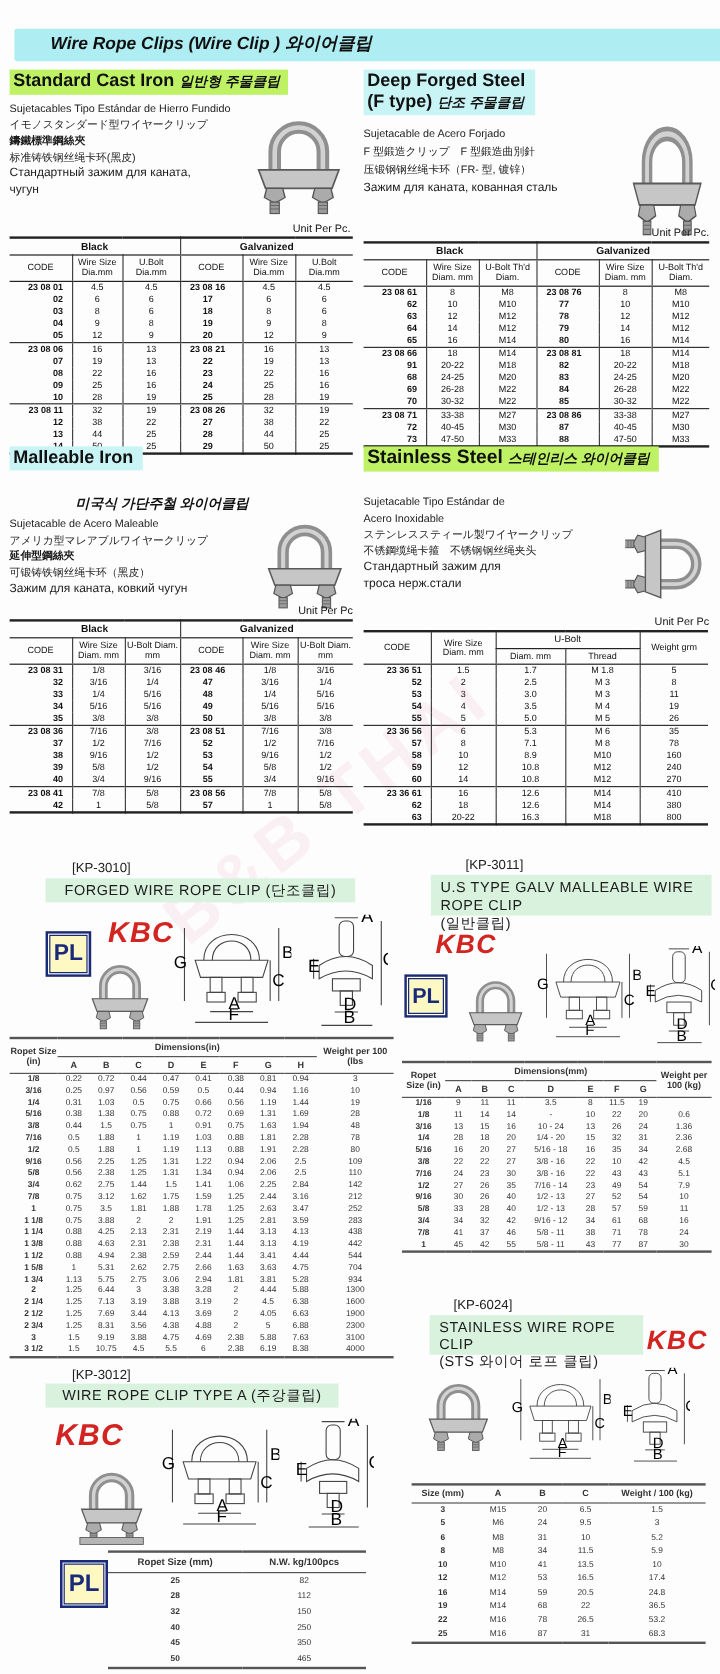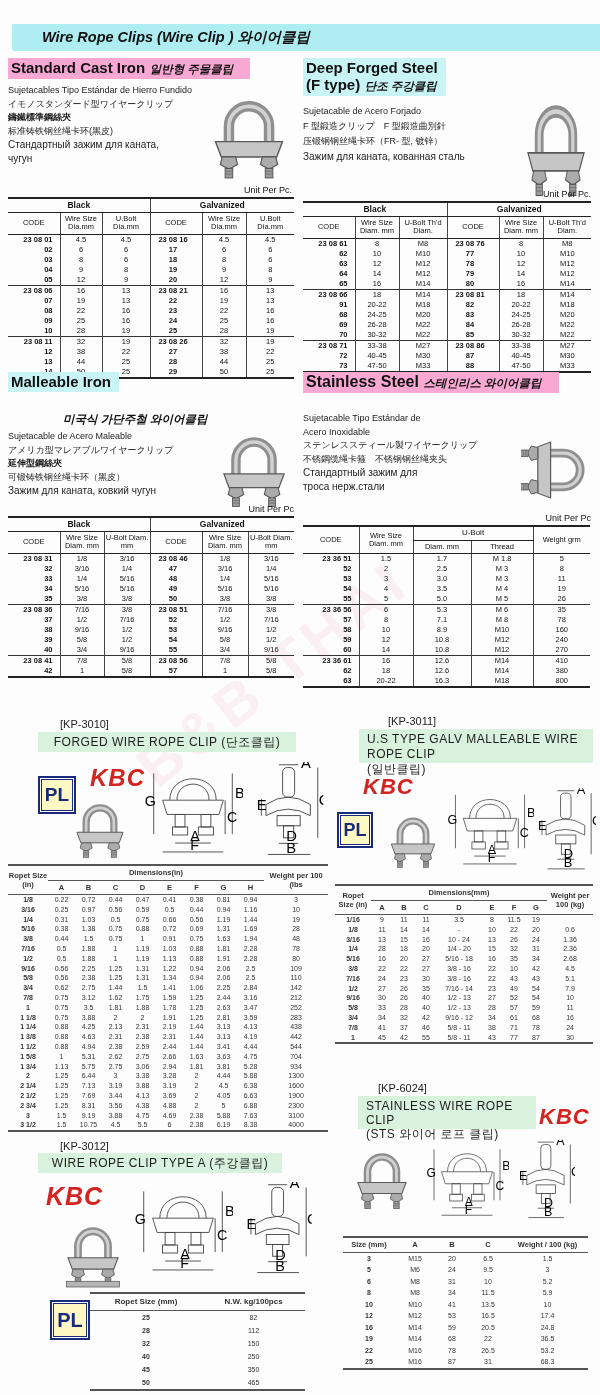--- a/index.html
+++ b/index.html
@@ -1,20 +1,20 @@
 <!DOCTYPE html>
 <html><head>
 <meta charset="utf-8">
 <style>
   html,body{margin:0;padding:0;background:#888;}
   #page{position:relative;width:600px;height:1395px;background:#fdfdfd;font-family:"Liberation Sans",sans-serif;overflow:hidden;margin:0 auto;color:#111;}
   .abs{position:absolute;}
   
   .top-banner{background:#aeeef2;border-radius:2px;font-style:italic;font-weight:bold;font-size:14.5px;line-height:27px;padding-left:30px;box-sizing:border-box;color:#101010;}
-  .hl{display:inline-block;background:#f9a8d4;padding:1px 17px 2px 3px;}
+  .hl{display:inline-block;background:#bef264;padding:1px 7px 2px 3px;}
   .hl2{display:inline-block;background:#c9f4f6;padding:1px 8px 2px 3px;}
   .t1{font-weight:bold;font-size:15px;letter-spacing:0;}
   .kr{font-style:italic;font-weight:bold;font-size:11.5px;}
   .desc{font-size:9px;line-height:13.5px;color:#1c1c1c;}
   .unit{font-size:9px;color:#111;}
   .note{font-size:8.5px;color:#333;line-height:13px;}
   .kp-label{font-size:11px;color:#222;}
   .kp-banner{background:#d9f2de;font-size:12px;color:#1d1d1d;padding:3px 8px;box-sizing:border-box;letter-spacing:0.5px;}
   
   .kbc{color:#d22420;font-weight:bold;font-style:italic;letter-spacing:1px;}
@@ -260,21 +260,21 @@
             <td>25</td>
           </tr>
         </tbody>
     </table>
   </section>
 
   <section class="abs" style="left:303px;top:58px;width:290px">
     <div class="hl2">
       <div class="t1">Deep Forged Steel</div>
       <div><span class="t1">(F type)</span>
-           <span class="kr">단조 주강클립</span></div>
+           <span class="kr">단조 주물클립</span></div>
     </div>
     <div class="desc abs" style="left:0;top:46px;width:215px;line-height:15px">
       <div>Sujetacable de Acero Forjado</div>
       <div>F 型鍛造クリップ　F 型鍛造曲別針</div>
       <div>压锻钢钢丝绳卡环（FR- 型, 镀锌）</div>
       <div style="font-size:10px">Зажим для каната, кованная сталь</div>
     </div>
     <svg class="abs" style="left:217px;top:30px" width="72" height="112" viewBox="0 0 90 100" preserveAspectRatio="none">
         <use href="#sym-photo"></use>
       </svg>

